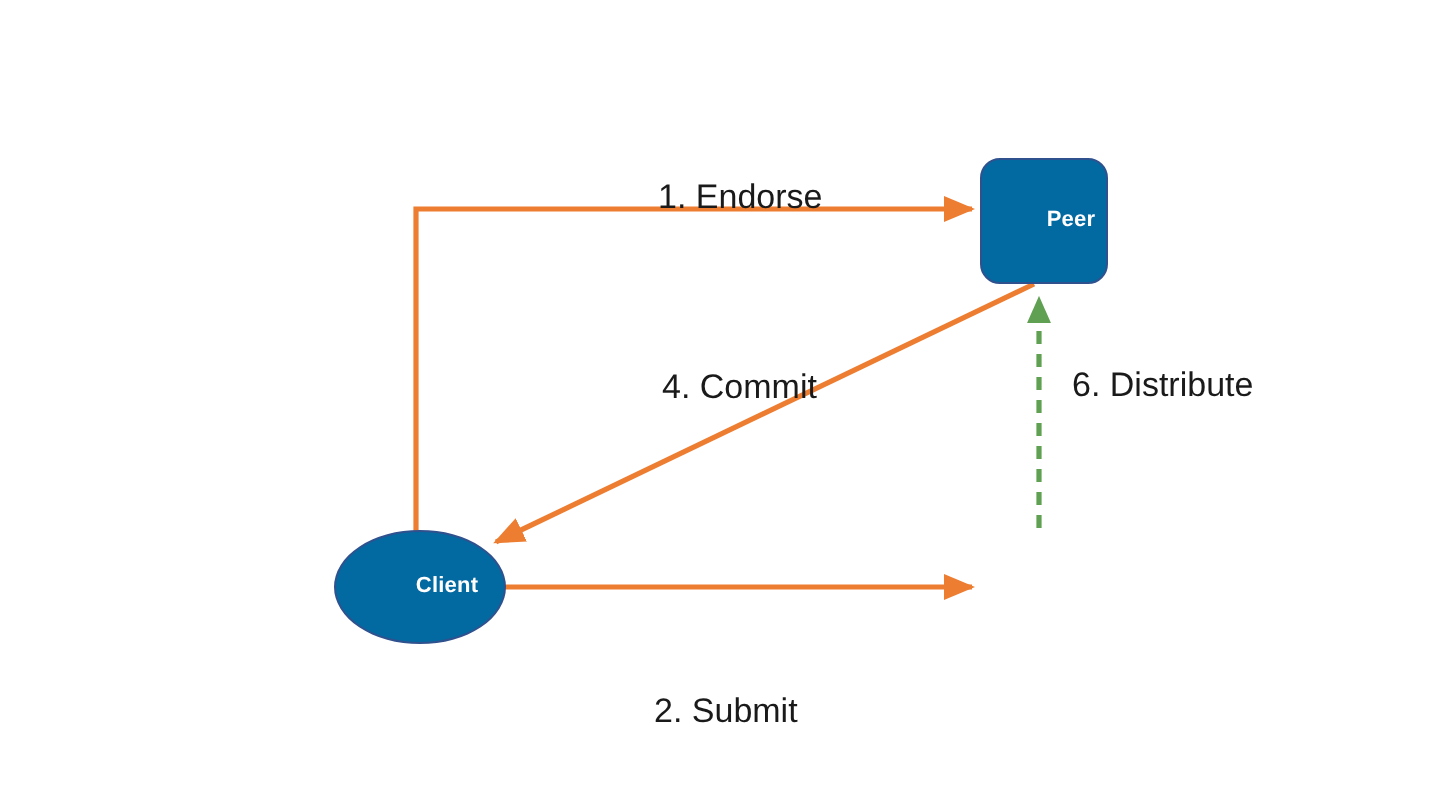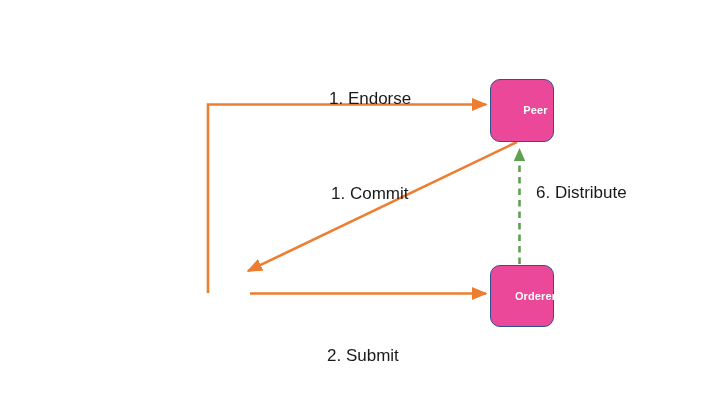--- a/index.html
+++ b/index.html
@@ -22,21 +22,21 @@
   #edge-layer {
     position: absolute;
     left: 0;
     top: 0;
     width: 720px;
     height: 405px;
   }
   .node {
     position: absolute;
     box-sizing: border-box;
-    background: #ec4899;
+    background: #0369a1;
     border: 1px solid #2F528F;
     display: flex;
     align-items: center;
     justify-content: center;
     padding-left: 27px;
   }
   .node-label {
     color: #ffffff;
     font-size: 11px;
     font-weight: bold;
@@ -113,26 +113,26 @@
 
     <path d="M519.5,264 L519.5,149" fill="none" stroke="#5FA052" stroke-width="2.6" stroke-dasharray="6.5 5" stroke-linecap="butt" marker-end="url(#arrow-green)"></path>
 
     <path d="M517,142 L248,271" fill="none" stroke="#ED7D31" stroke-width="2.6" stroke-linecap="butt" marker-end="url(#arrow-orange)"></path>
   </svg>
 
   <div class="node" id="node-peer">
     <span class="node-label">Peer</span>
   </div>
 
-  <div class="node" id="node-orderer">
-    <span class="node-label">Orderer</span>
+
+  <div class="node" id="node-client">
+    <span class="node-label">Client</span>
   </div>
-
 
   <div class="edge-label" id="label-endorse">1. Endorse</div>
 
   <div class="edge-label" id="label-submit">2. Submit</div>
 
   <div class="edge-label" id="label-distribute">6. Distribute</div>
 
-  <div class="edge-label" id="label-commit">1. Commit</div>
+  <div class="edge-label" id="label-commit">4. Commit</div>
 
 </div>
 
 </body></html>

